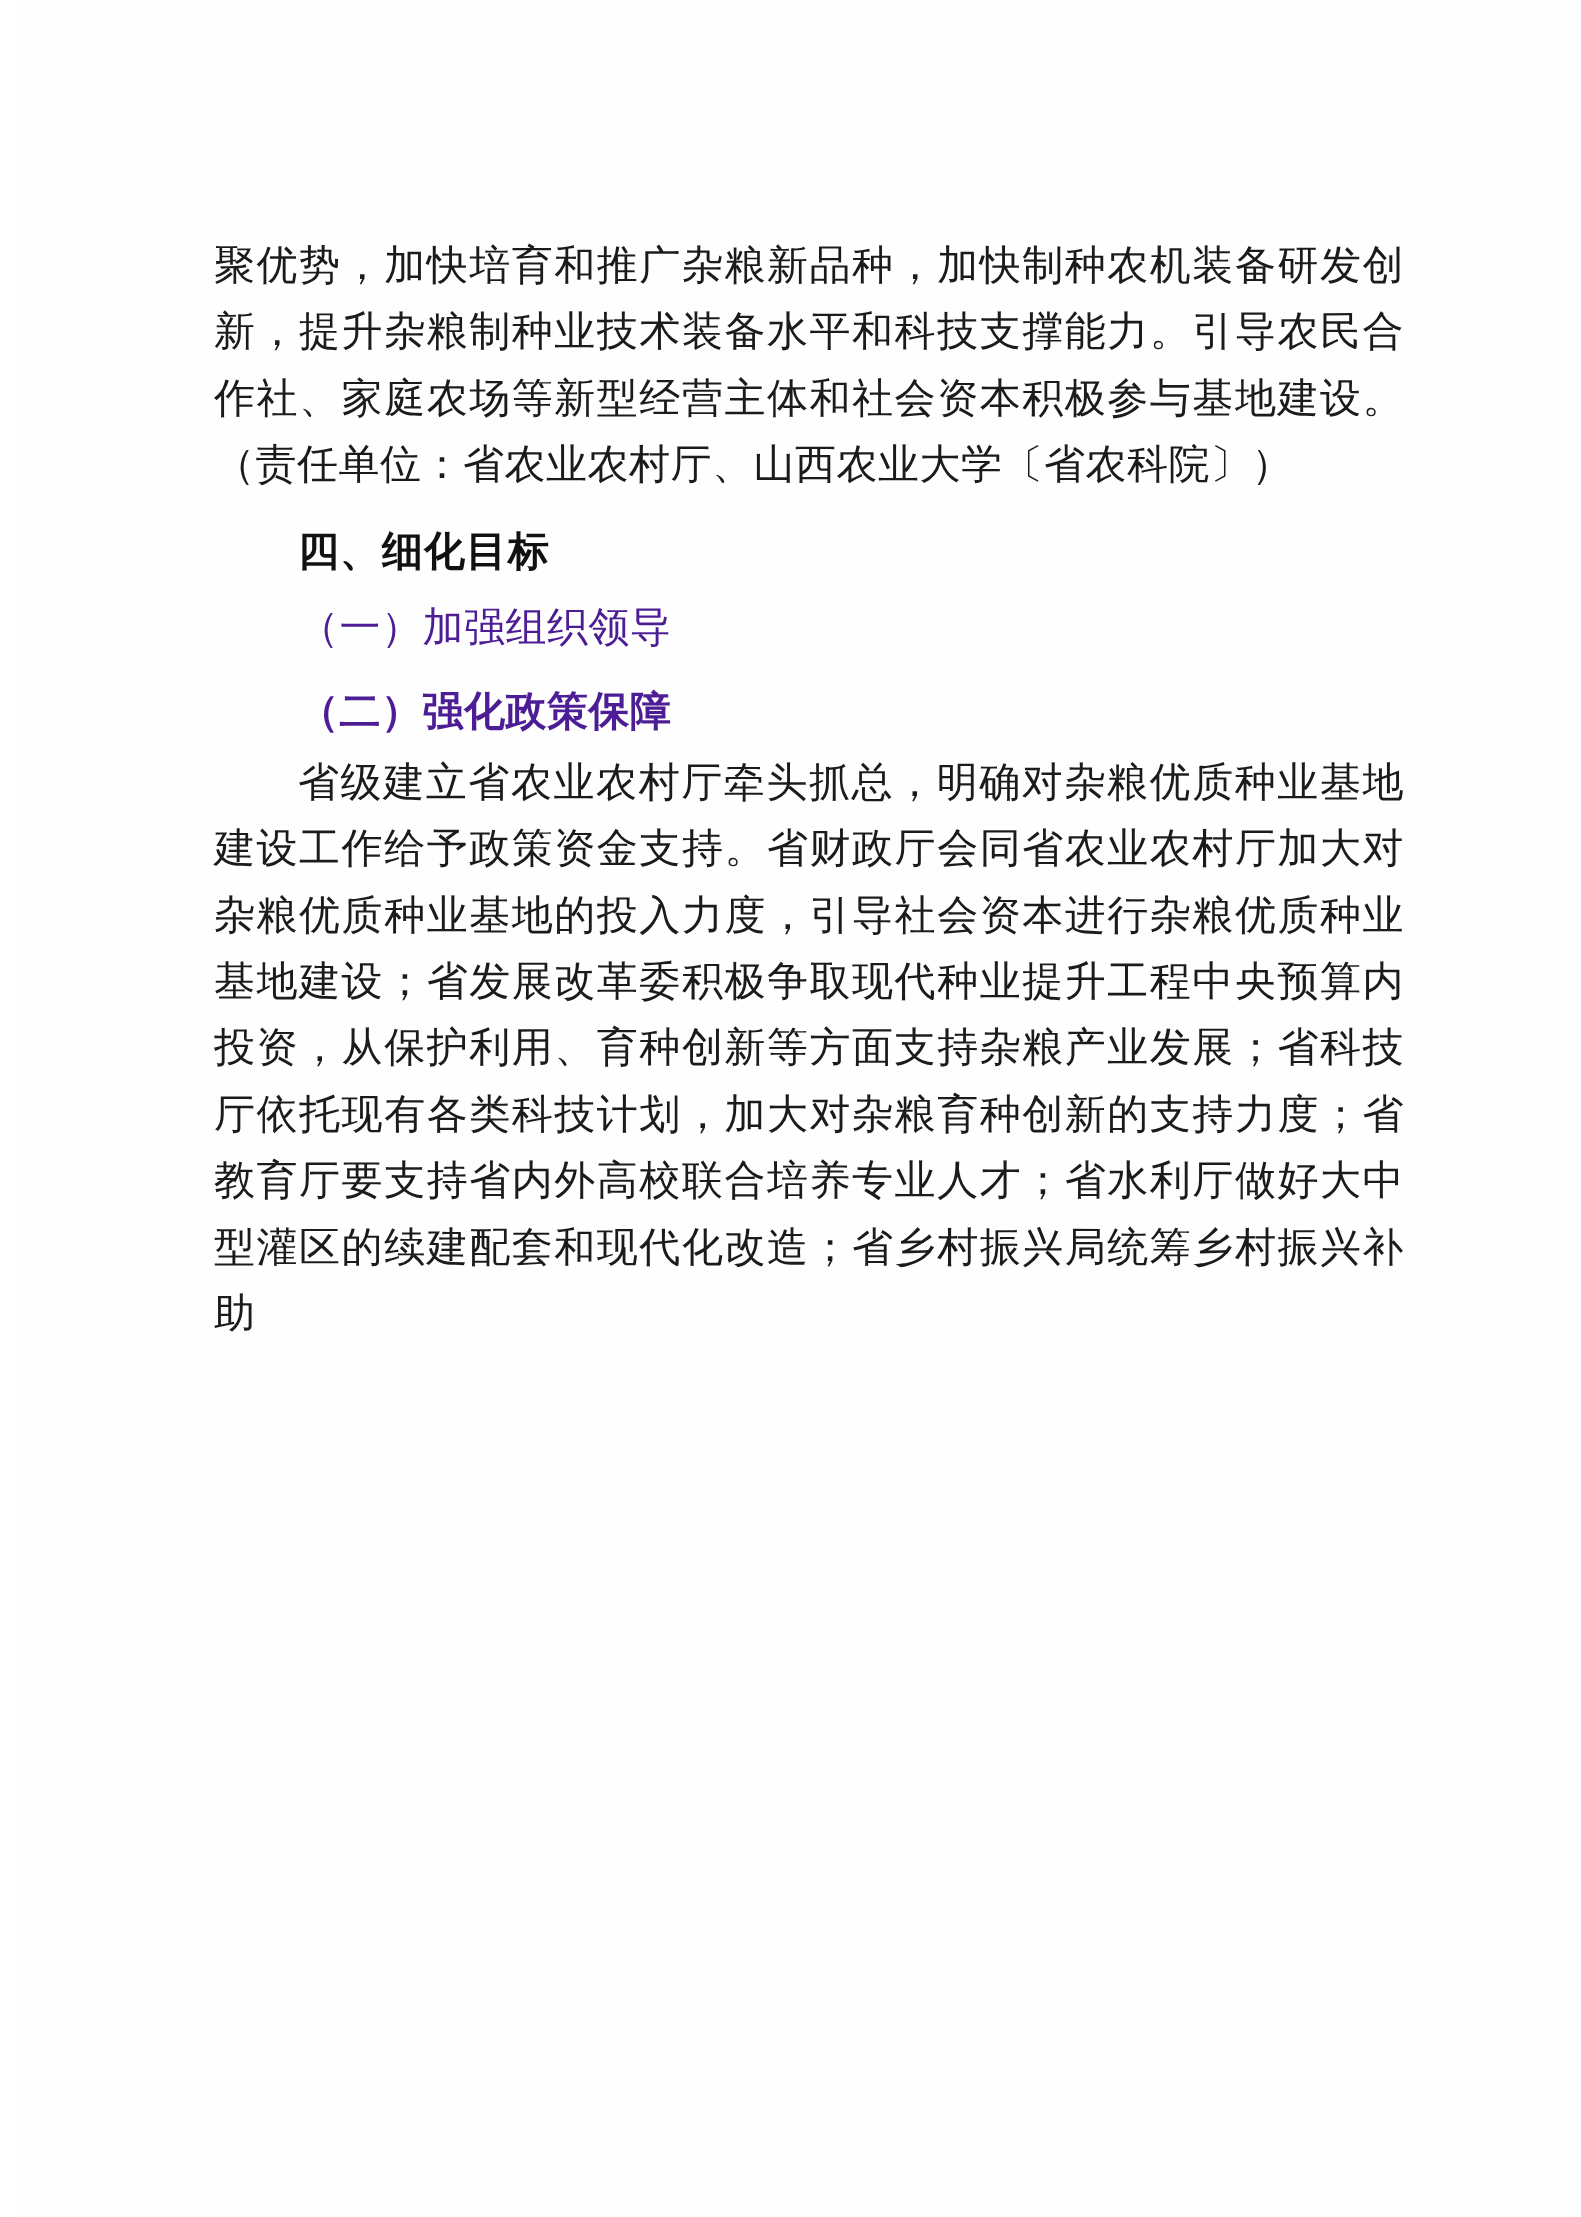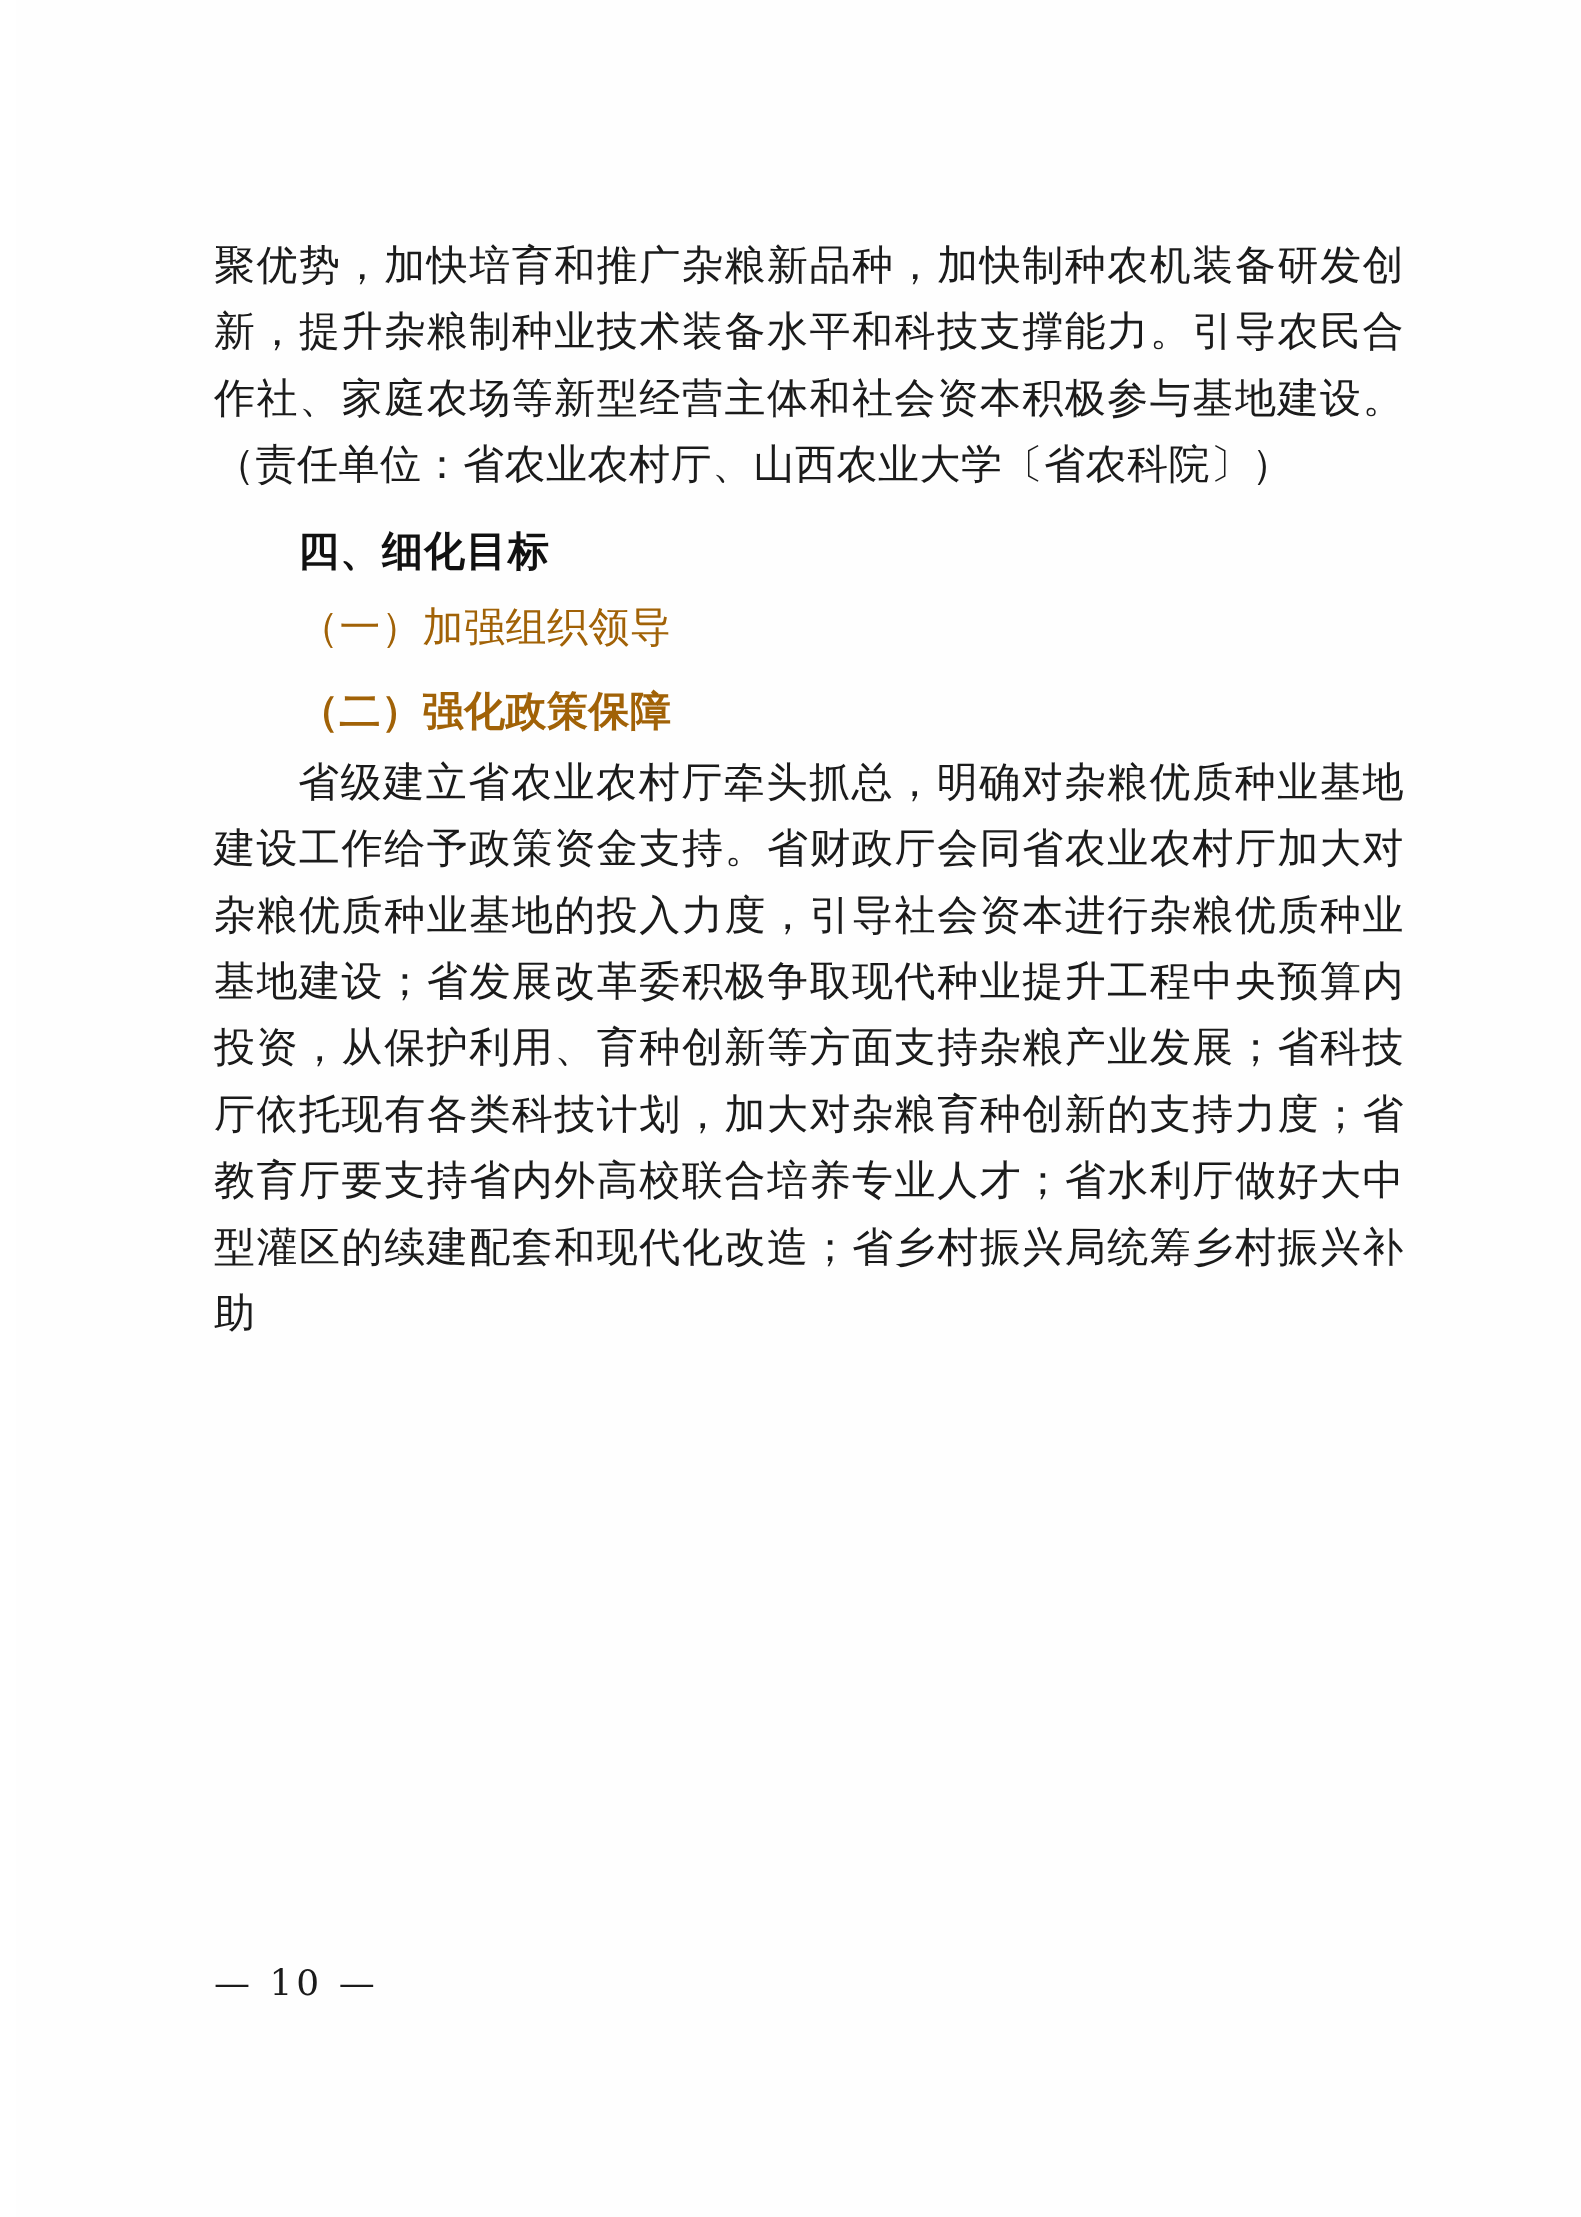--- a/index.html
+++ b/index.html
@@ -50,21 +50,21 @@
     margin: 12px 0 10px 0;
     color: #111111;
     font-family: "DejaVu Sans", "Liberation Sans", sans-serif;
   }
   .subheading {
     font-size: 41px;
     line-height: 1.62;
     letter-spacing: 0.5px;
     text-indent: 84px;
     margin: 6px 0 4px 0;
-    color: #a16207;
+    color: #4c1d95;
   }
   .subheading.bold {
     font-weight: bold;
     font-family: "DejaVu Sans", "Liberation Sans", sans-serif;
   }
   .block-gap {
     height: 8px;
   }
   .page-number {
     position: absolute;
@@ -95,15 +95,14 @@
 
 
     <div class="block-gap"></div>
 
     <p class="subheading bold">（二）强化政策保障</p>
 
     <p class="para indent">省级建立省农业农村厅牵头抓总，明确对杂粮优质种业基地建设工作给予政策资金支持。省财政厅会同省农业农村厅加大对杂粮优质种业基地的投入力度，引导社会资本进行杂粮优质种业基地建设；省发展改革委积极争取现代种业提升工程中央预算内投资，从保护利用、育种创新等方面支持杂粮产业发展；省科技厅依托现有各类科技计划，加大对杂粮育种创新的支持力度；省教育厅要支持省内外高校联合培养专业人才；省水利厅做好大中型灌区的续建配套和现代化改造；省乡村振兴局统筹乡村振兴补助</p>
 
   </div>
 
-  <div class="page-number">— 10 —</div>
 
 </div>
 
 </body></html>

